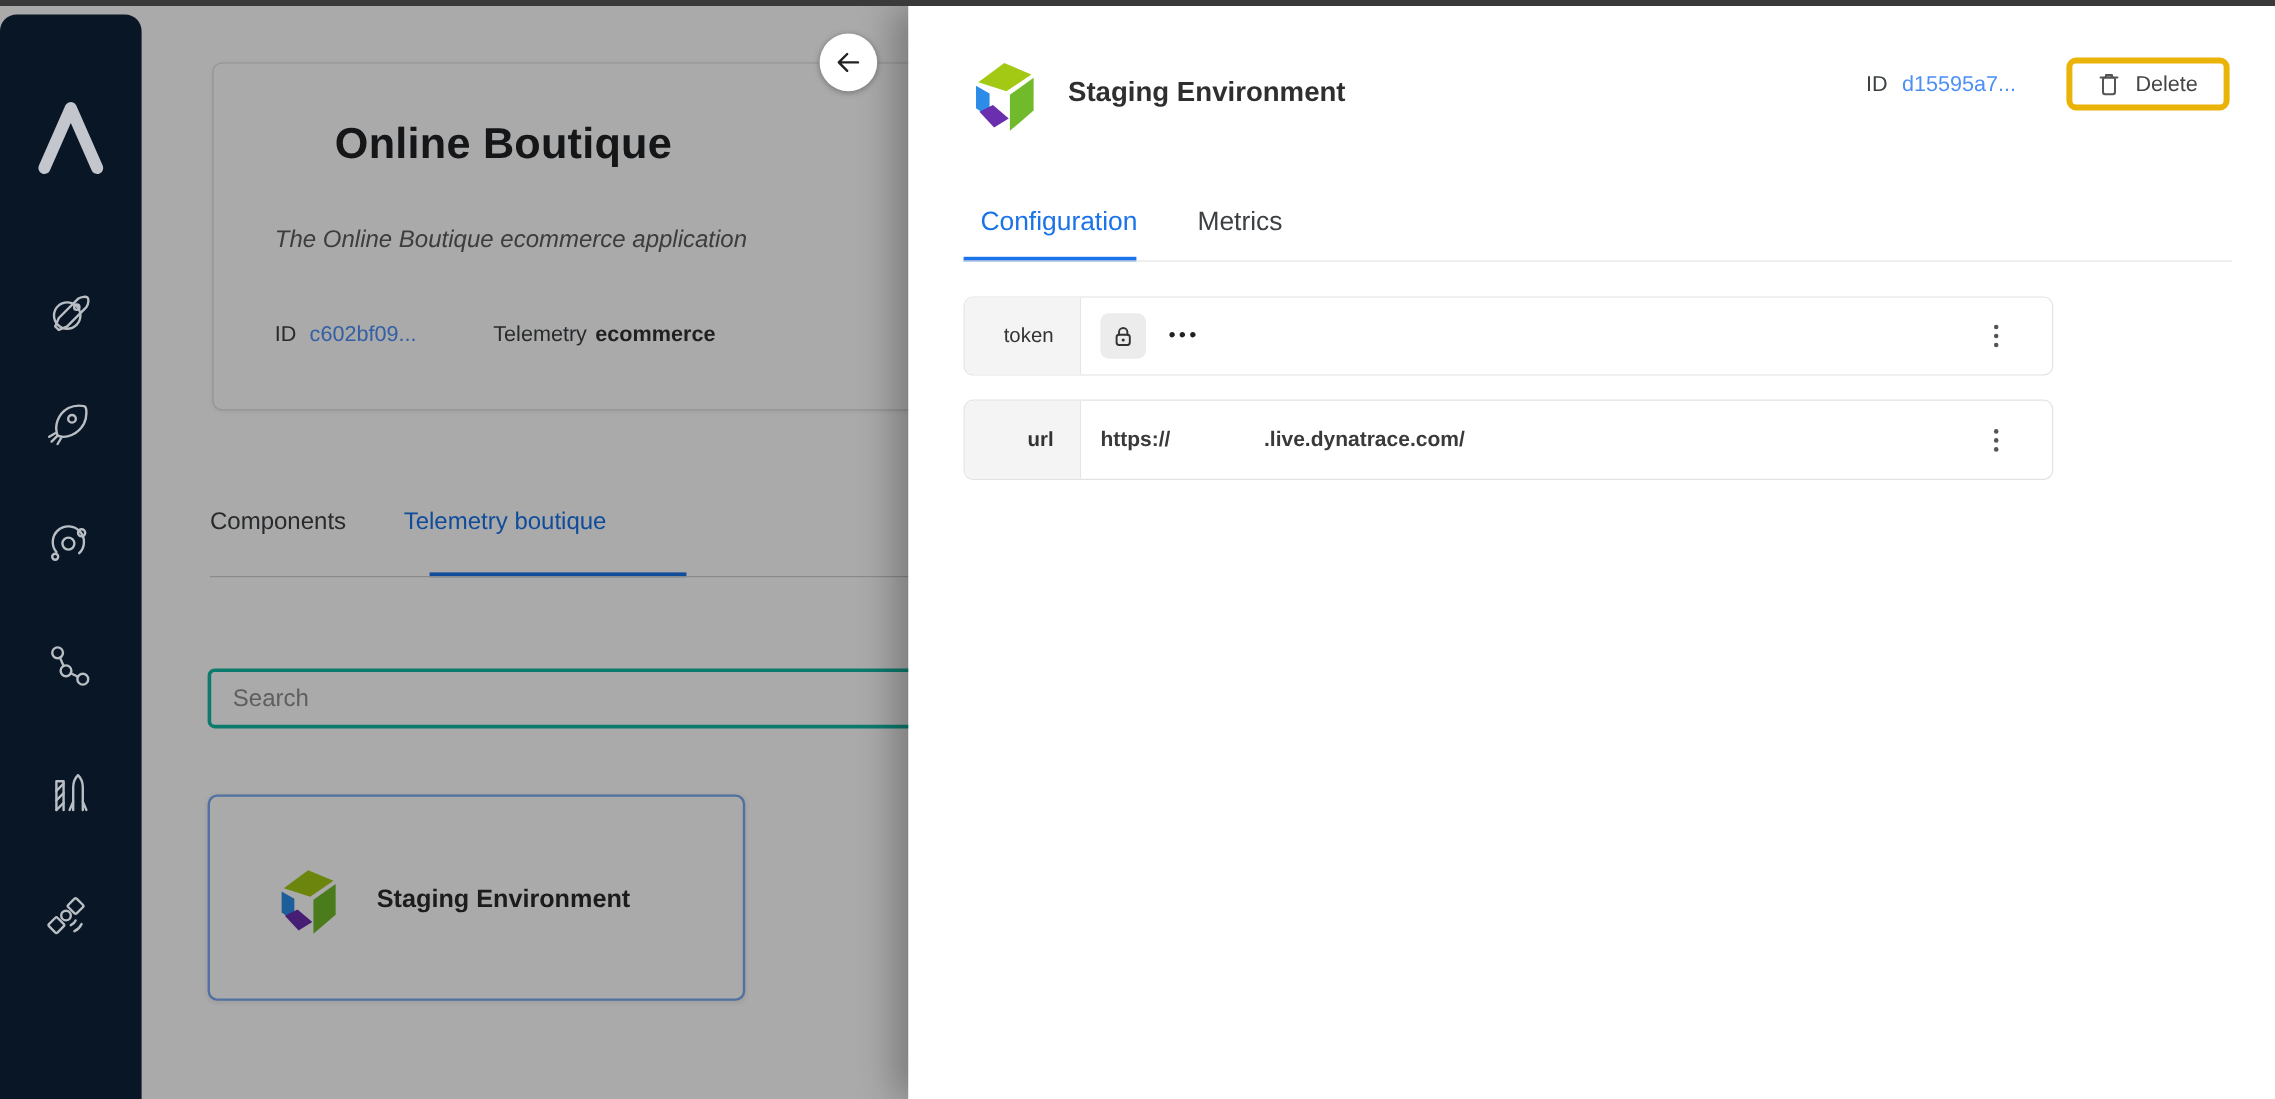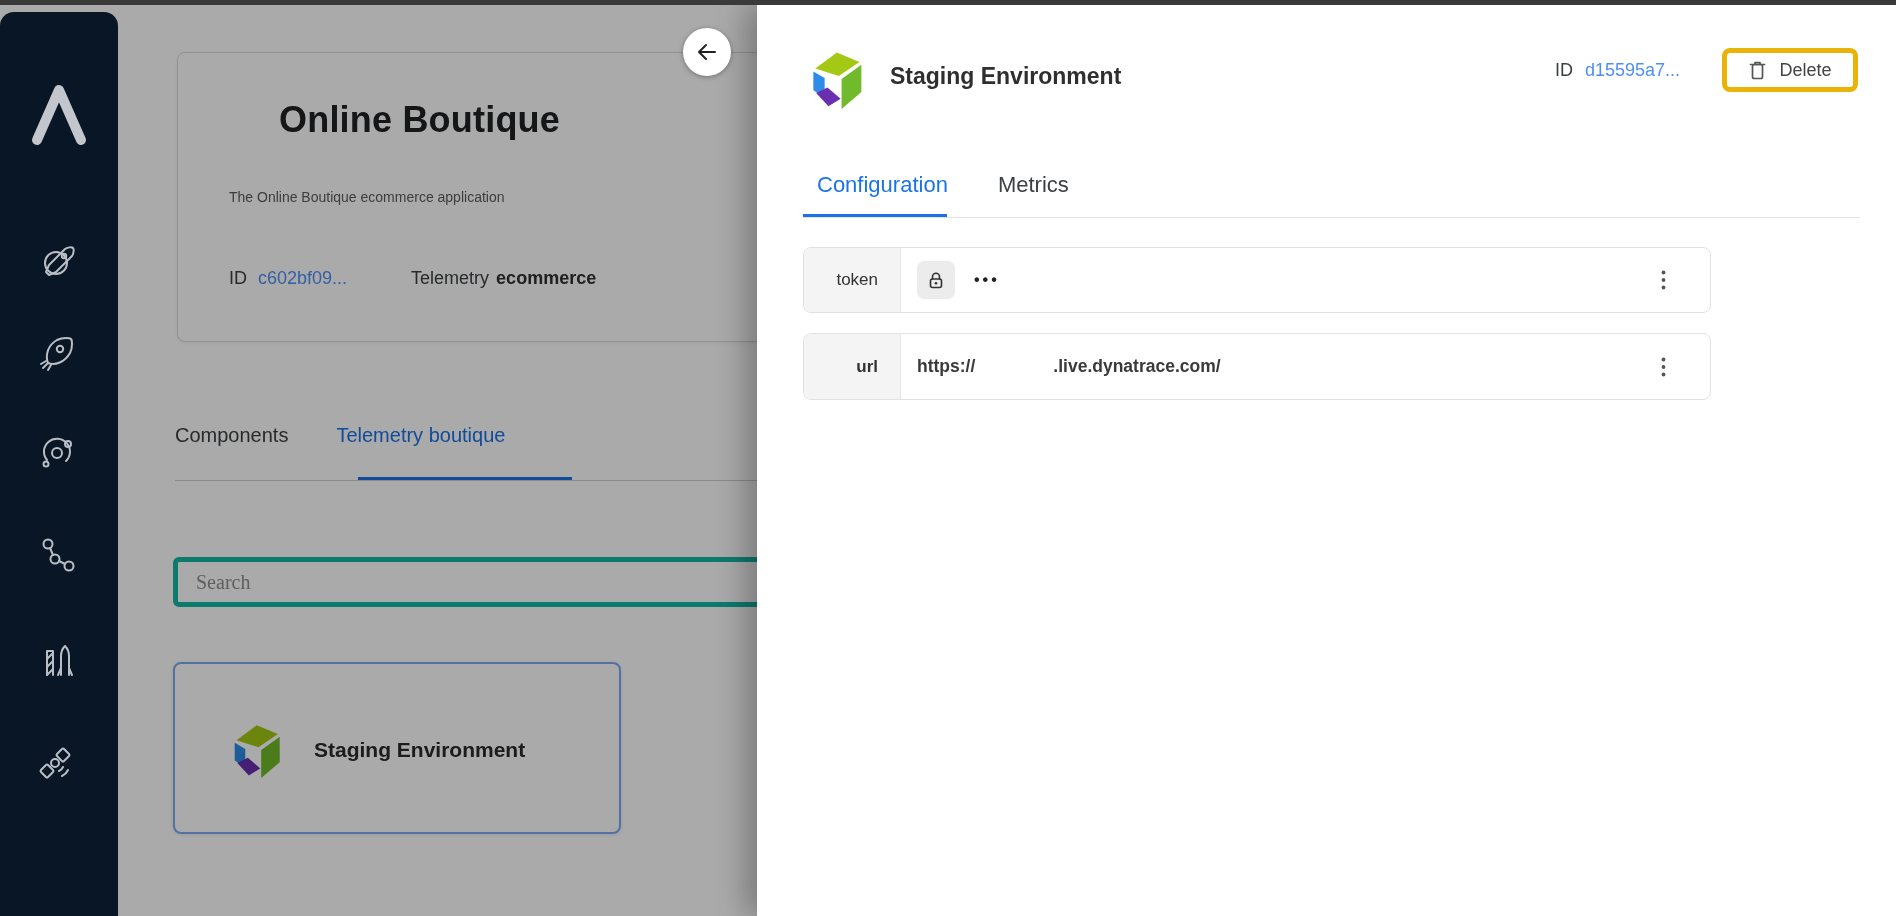--- a/index.html
+++ b/index.html
@@ -18,36 +18,36 @@
   .stage{position:relative;width:1896px;height:916px;overflow:hidden;background:#fff;}
 
   
   .topstrip{position:absolute;left:0;top:0;width:1896px;height:5px;background:#3a3a3a;z-index:9;}
 
   
   .main{position:absolute;inset:0;background:#fff;z-index:1;}
   .app-card{position:absolute;left:177px;top:52px;width:1080px;height:290px;background:#fff;
             border:1px solid #dadce0;border-radius:8px;box-shadow:0 1px 3px rgba(0,0,0,.06);}
   .app-title{position:absolute;left:63px;top:46px;font-size:36px;font-weight:bold;color:#202124;letter-spacing:.2px;margin-left:38px;}
-  .app-subtitle{position:absolute;left:51px;top:136px;font-size:14px;color:#5c5c5c;}
+  .app-subtitle{position:absolute;left:51px;top:136px;font-size:20px;color:#5c5c5c;font-style:italic;}
   .meta-row{position:absolute;left:51px;top:215px;font-size:18px;display:flex;align-items:center;}
   .meta-label{color:#3c4043;}
   .meta-link{color:var(--link-blue);text-decoration:none;margin-left:11px;}
   .meta-ws-label{margin-left:64px;color:#3c4043;}
   .meta-ws-value{margin-left:7px;font-weight:bold;color:#303134;}
 
   .main-tabs{position:absolute;left:175px;top:424px;display:flex;gap:48px;font-size:20px;}
   .main-tab{color:#3c4043;cursor:pointer;}
   .main-tab.active{color:var(--accent-blue);}
   .main-tab-underline{position:absolute;left:358px;top:477px;width:214px;height:4px;background:var(--accent-blue);}
   .main-tab-sep{position:absolute;left:175px;top:480px;width:582px;height:1px;background:#cfcfcf;}
 
   .search-box{position:absolute;left:173px;top:557px;width:980px;height:50px;}
-  .search-box input{width:100%;height:100%;border:5px solid #14b8a6;border-radius:6px;background:#fff;
-                    font-family:Liberation Serif, serif;font-size:20px;color:#333;padding:0 18px;outline:none;}
+  .search-box input{width:100%;height:100%;border:3px solid #14b8a6;border-radius:6px;background:#fff;
+                    font-family:Liberation Sans, sans-serif;font-size:20px;color:#333;padding:0 18px;outline:none;}
   .search-box input::placeholder{color:#8f8f8f;}
 
   .instance-card{position:absolute;left:173px;top:662px;width:448px;height:172px;background:#fff;
                  border:2px solid var(--selected-border);border-radius:8px;box-shadow:0 1px 4px rgba(0,0,0,.08);cursor:pointer;}
   .instance-logo{position:absolute;left:50px;top:52px;width:60px;height:66px;}
   .instance-name{position:absolute;left:139px;top:74px;font-size:21px;font-weight:bold;color:#2b2b2b;}
 
   
   .scrim{position:absolute;left:0;top:0;width:757px;height:916px;background:rgba(0,0,0,.335);z-index:5;}
 

